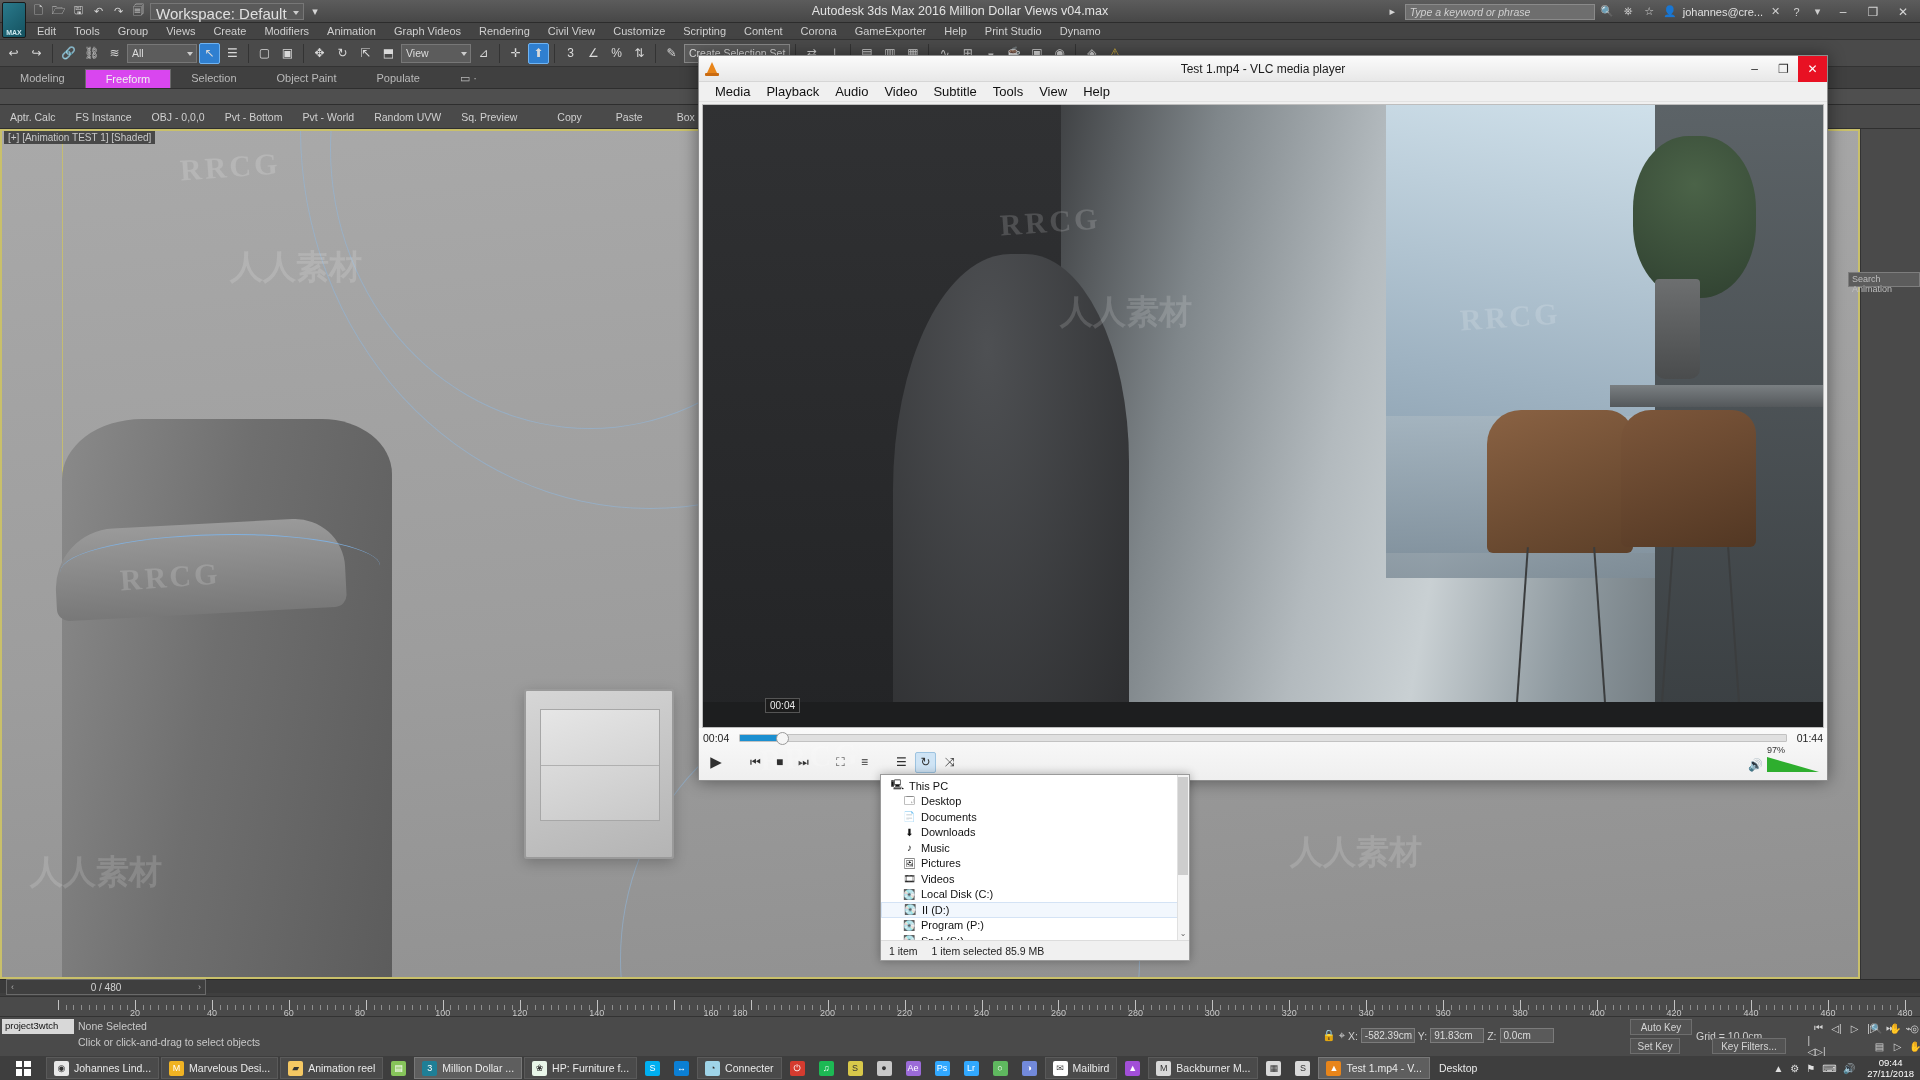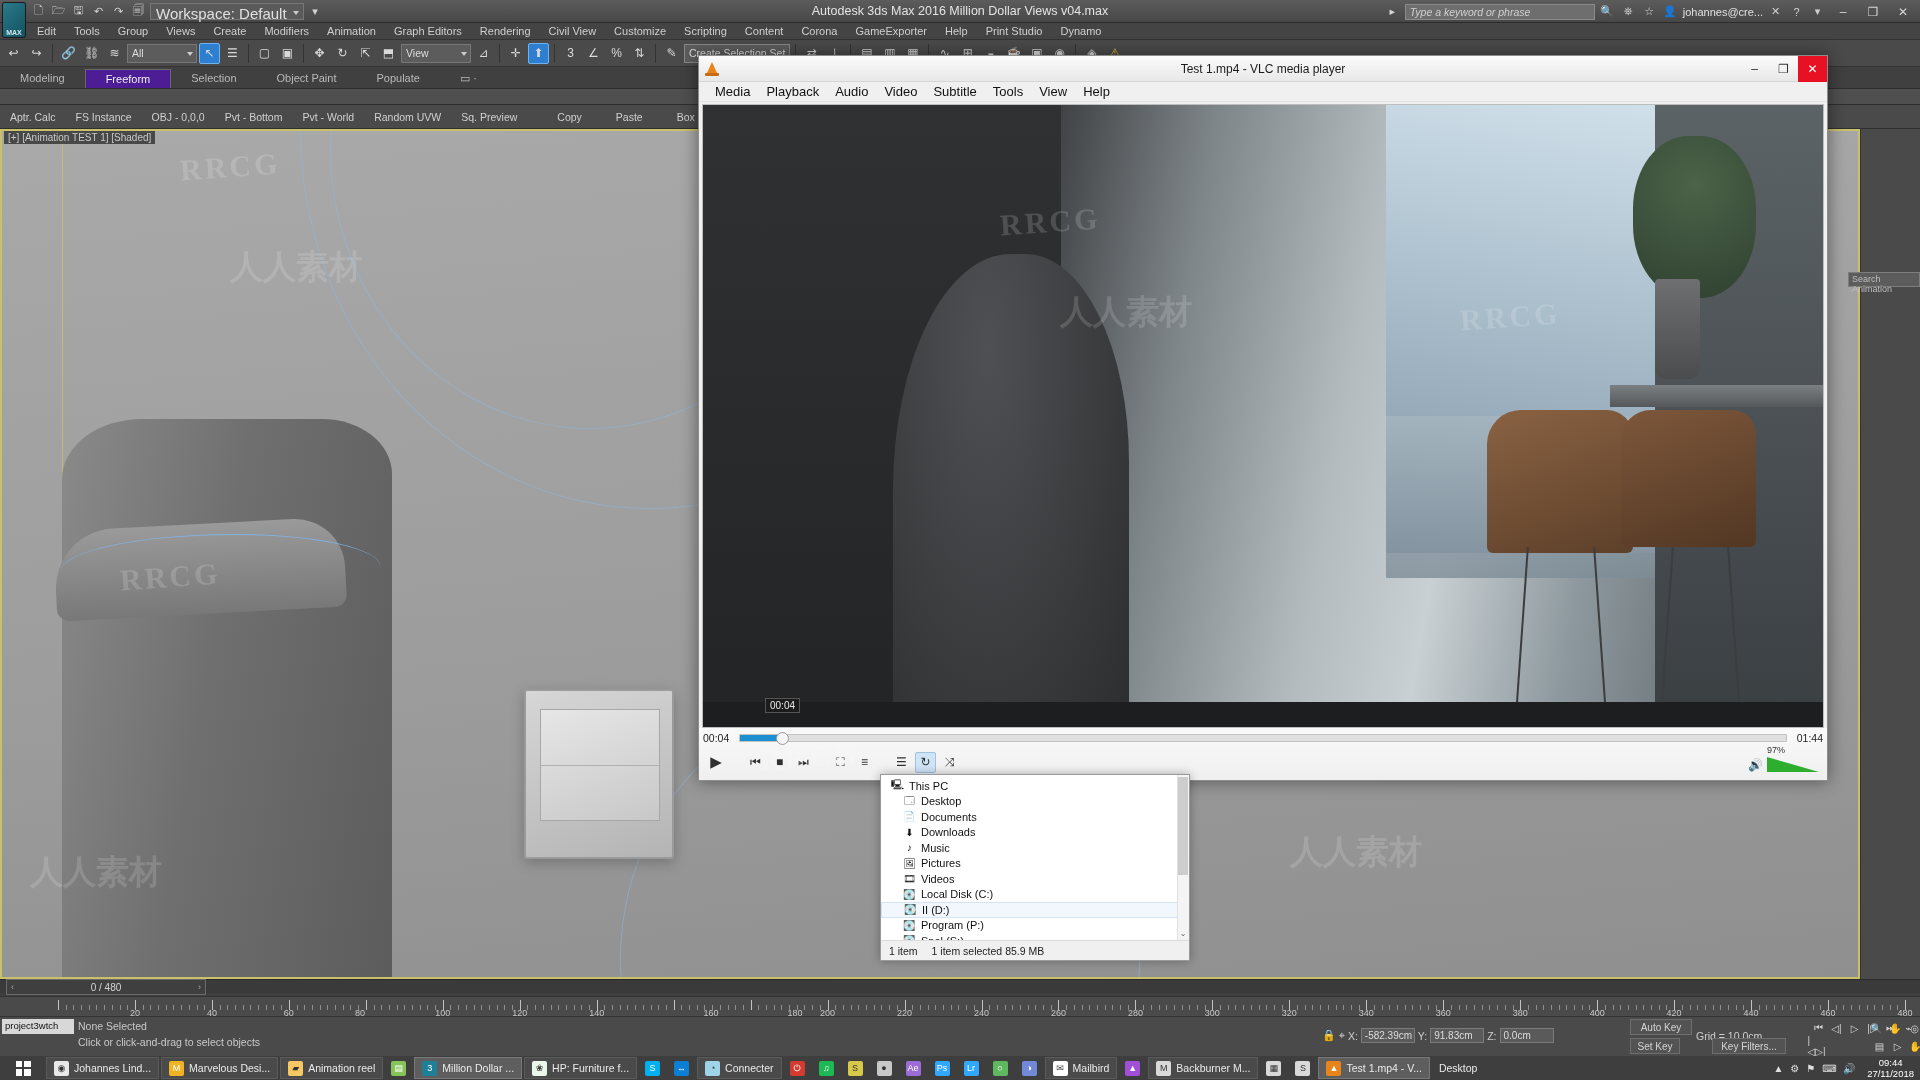--- a/index.html
+++ b/index.html
@@ -58,21 +58,21 @@
     font-size:10.5px; padding:2px 14px 2px 4px; position:relative; min-width:70px; }
   .tb-combo:after { content:""; position:absolute; right:3px; top:7px;
     border-left:3px solid transparent; border-right:3px solid transparent; border-top:4px solid #ccc; }
   .tb-text { height:19px; background:#5c5c5c; border:1px solid #888; color:#ddd;
     font-size:10.5px; padding:2px 4px; min-width:82px; }
 
   
   .max-ribbon { position:absolute; left:0; top:67px; width:1920px; height:22px;
     background:#404040; border-bottom:1px solid #2e2e2e; display:flex; align-items:flex-end; }
   .rb-tab { padding:3px 20px; font-size:11px; color:#b9b9b9; height:19px; }
-  .rb-tab.active { background:#4c1d95; color:#f0f0f0; border:1px solid #6a6a6a; border-bottom:none; }
+  .rb-tab.active { background:#d946ef; color:#f0f0f0; border:1px solid #6a6a6a; border-bottom:none; }
   .max-ribbon-body { position:absolute; left:0; top:89px; width:1920px; height:16px;
     background:#4f4f4f; border-bottom:1px solid #2e2e2e; }
 
   
   .max-tool2 { position:absolute; left:0; top:105px; width:1920px; height:24px;
     background:#4a4a4a; border-bottom:1px solid #2f2f2f; display:flex; align-items:center; gap:0px; }
   .t2 { font-size:10.5px; color:#d0d0d0; padding:0 10px; white-space:nowrap; }
   .t2-path { height:17px; background:#5c5c5c; border:1px solid #888; color:#ddd;
     font-size:10.5px; padding:1px 14px 1px 4px; width:88px; position:relative; }
   .t2-path:after { content:""; position:absolute; right:3px; top:6px;
@@ -271,21 +271,21 @@
     </div>
 
   <div class="max-menubar">
     <span>Edit</span>
     <span>Tools</span>
     <span>Group</span>
     <span>Views</span>
     <span>Create</span>
     <span>Modifiers</span>
     <span>Animation</span>
-    <span>Graph Editors</span>
+    <span>Graph Videos</span>
     <span>Rendering</span>
     <span>Civil View</span>
     <span>Customize</span>
     <span>Scripting</span>
     <span>Content</span>
     <span>Corona</span>
     <span>GameExporter</span>
     <span>Help</span>
     <span>Print Studio</span>
     <span>Dynamo</span>
@@ -639,21 +639,21 @@
       <div class="tick minor" style="left: 1897.3px;"></div>
       <div class="tick major" style="left: 1905px;"></div>
       <div class="tlbl" style="left: 134.958px;">20</div>
       <div class="tlbl" style="left: 211.917px;">40</div>
       <div class="tlbl" style="left: 288.875px;">60</div>
       <div class="tlbl" style="left: 360px;">80</div>
       <div class="tlbl" style="left: 442.792px;">100</div>
       <div class="tlbl" style="left: 519.75px;">120</div>
       <div class="tlbl" style="left: 596.708px;">140</div>
       <div class="tlbl" style="left: 711px;">160</div>
-      <div class="tlbl" style="left: 795px;">180</div>
+      <div class="tlbl" style="left: 740px;">180</div>
       <div class="tlbl" style="left: 827.583px;">200</div>
       <div class="tlbl" style="left: 904.542px;">220</div>
       <div class="tlbl" style="left: 981.5px;">240</div>
       <div class="tlbl" style="left: 1058.46px;">260</div>
       <div class="tlbl" style="left: 1135.42px;">280</div>
       <div class="tlbl" style="left: 1212.38px;">300</div>
       <div class="tlbl" style="left: 1289.33px;">320</div>
       <div class="tlbl" style="left: 1366.29px;">340</div>
       <div class="tlbl" style="left: 1443.25px;">360</div>
       <div class="tlbl" style="left: 1520.21px;">380</div>

